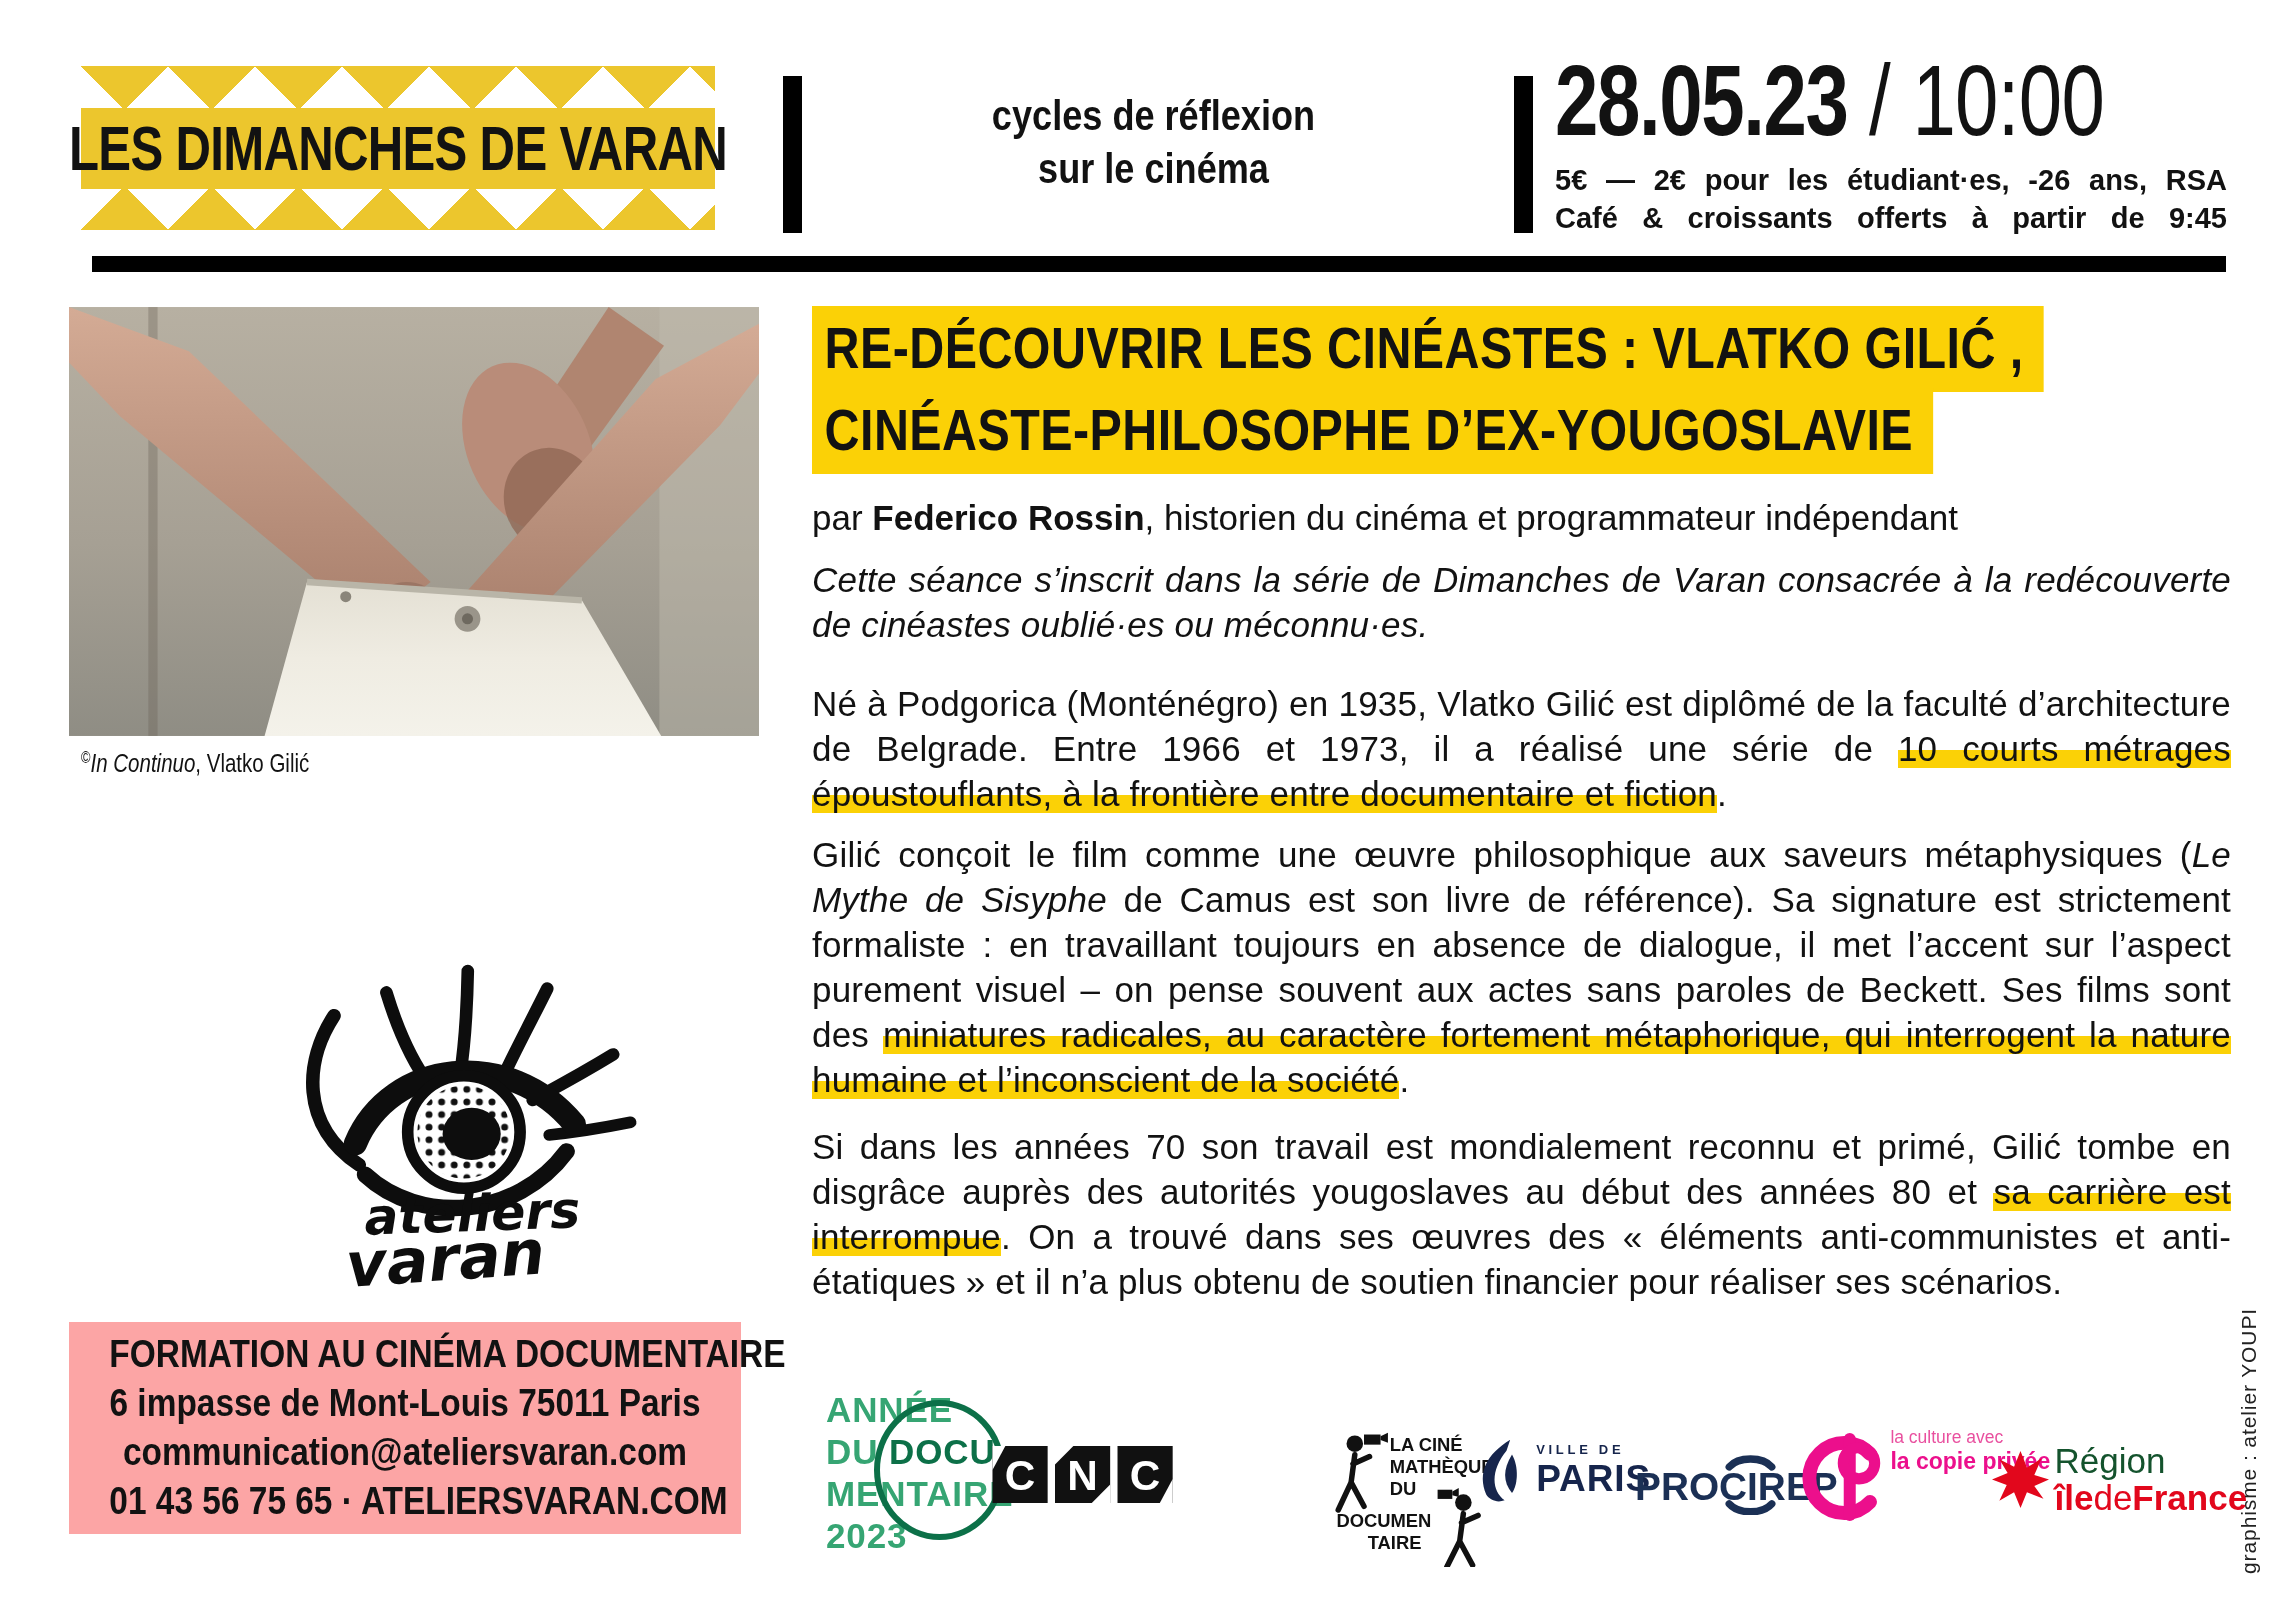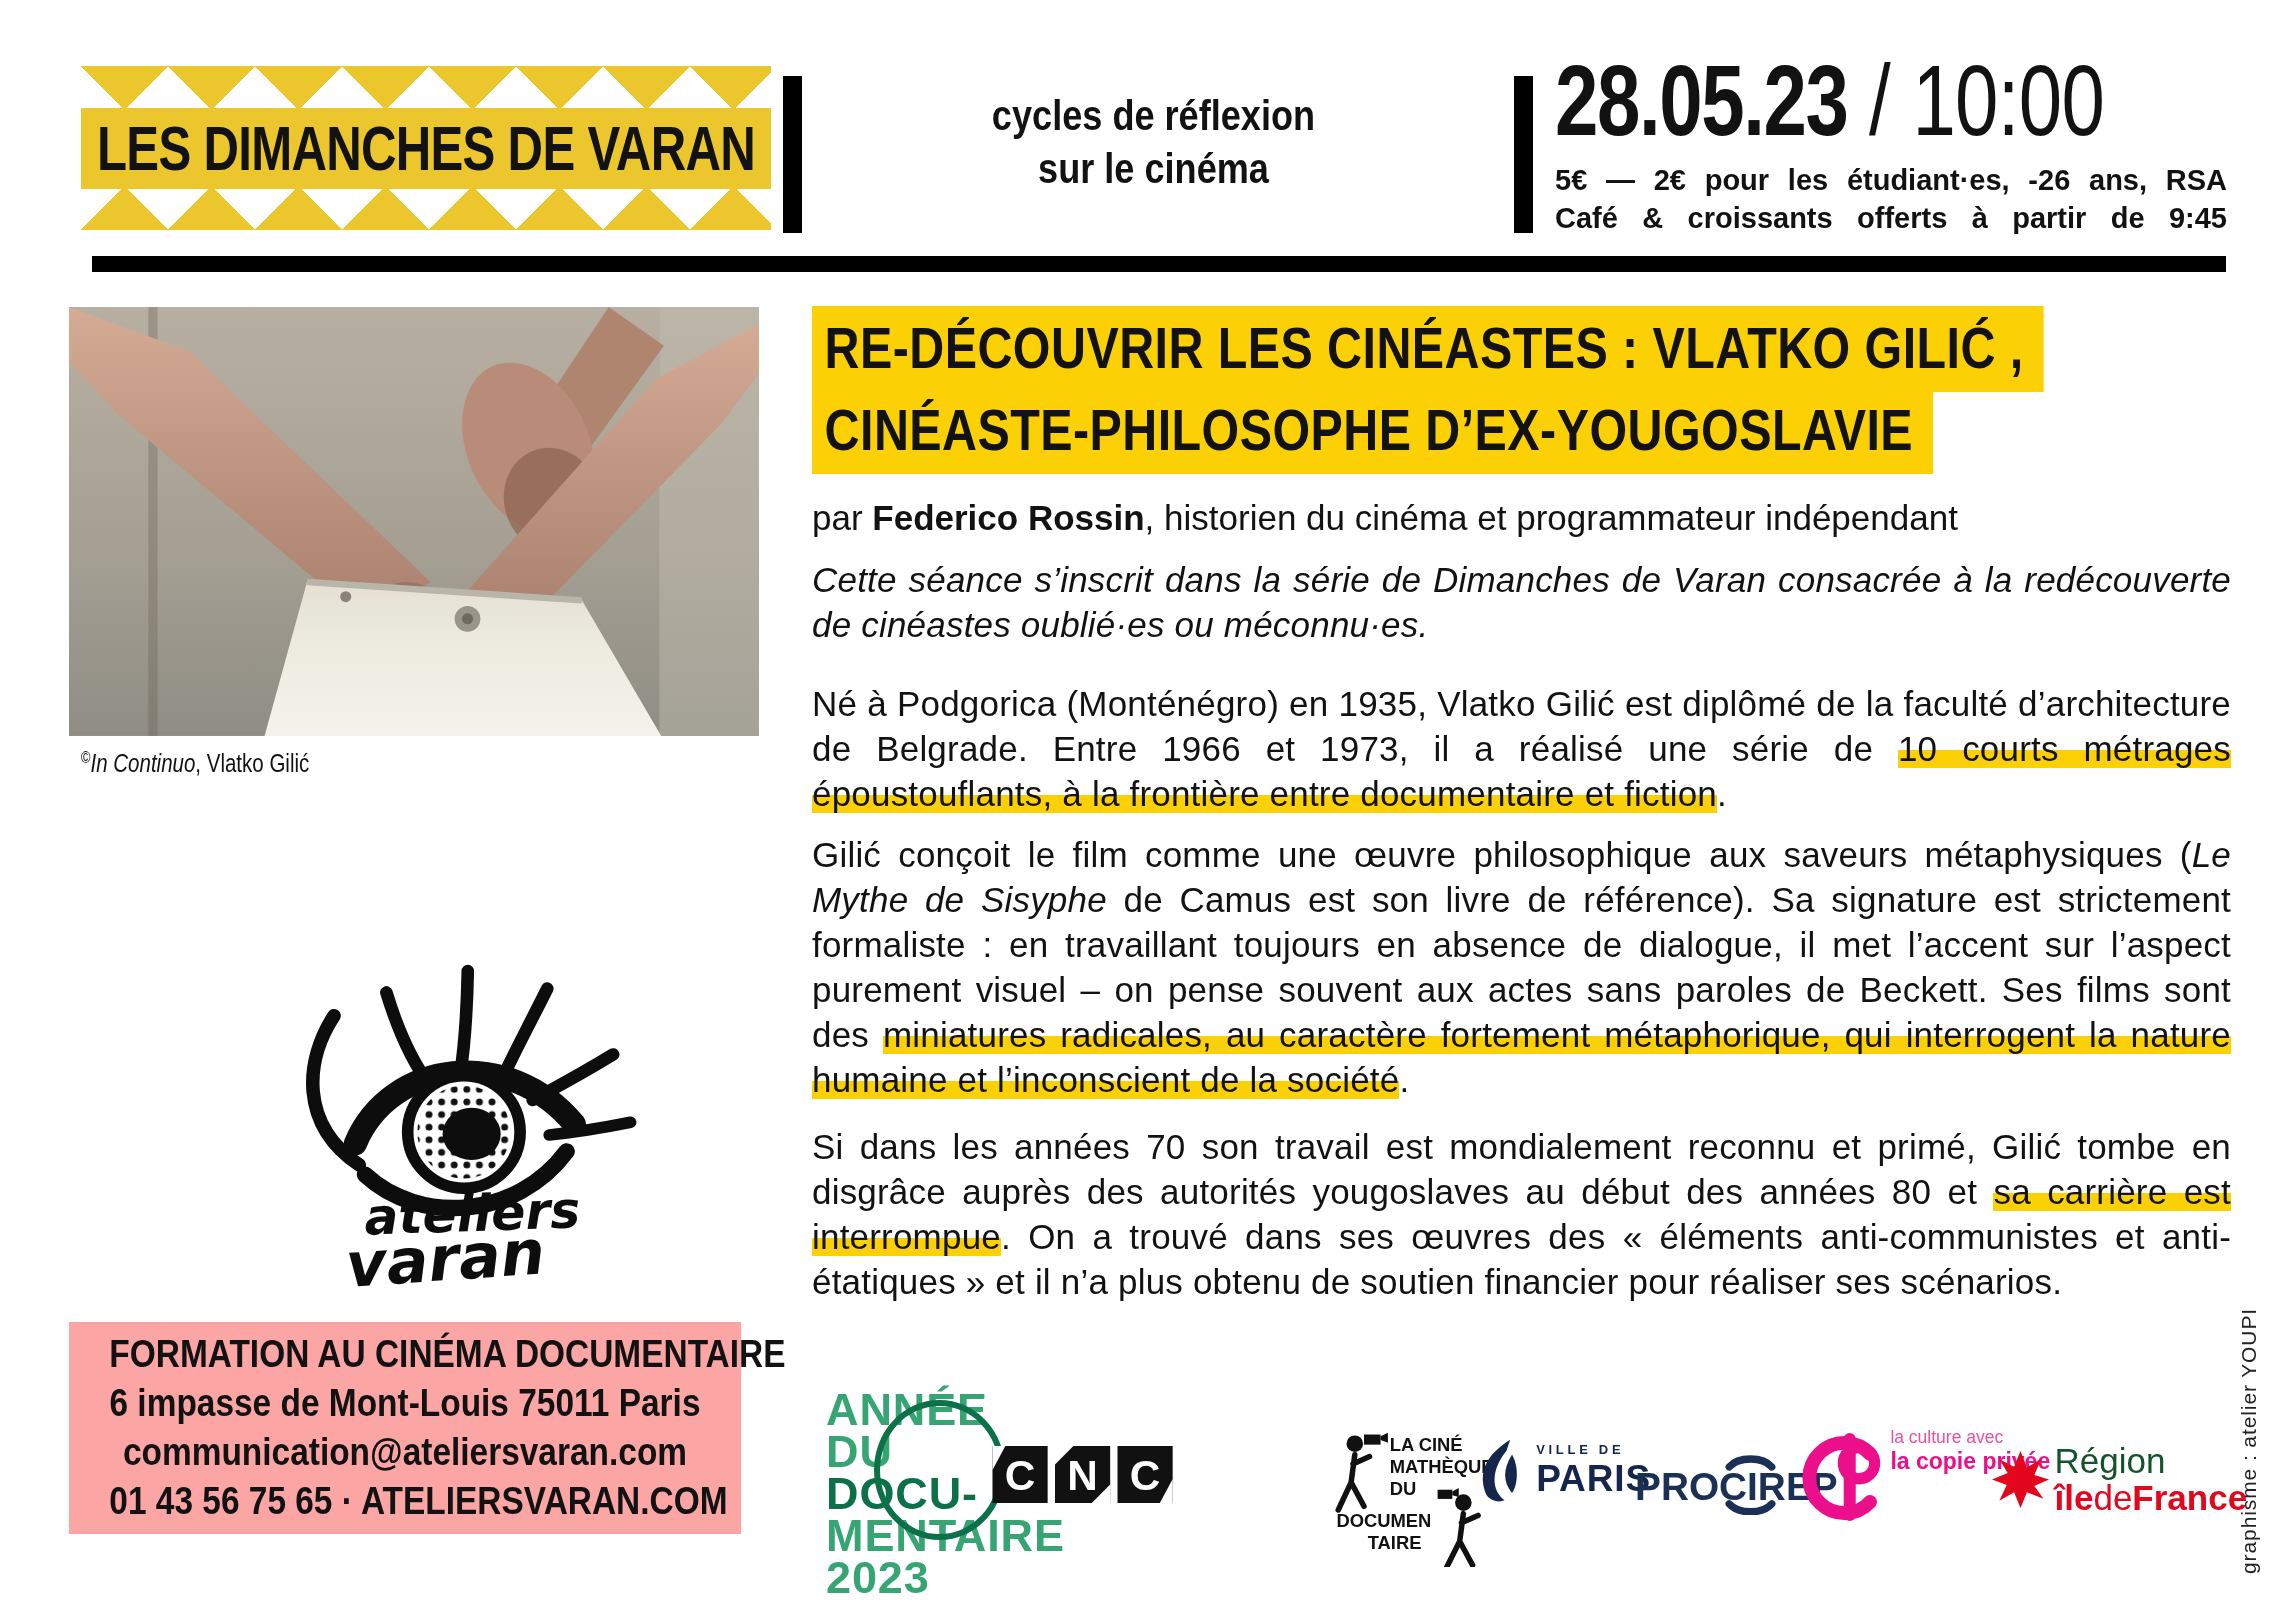--- a/index.html
+++ b/index.html
@@ -3,21 +3,21 @@
 <meta charset="utf-8">
 <style>
   * { margin:0; padding:0; box-sizing:border-box; }
   html,body { background:#ffffff; }
   .page {
     position:relative; width:2289px; height:1613px; background:#ffffff;
     font-family:"Liberation Sans", sans-serif; color:#121212; overflow:hidden;
   }
 
   
-  .zigzag { position:absolute; left:81px; top:66px; width:690px; height:164px; }
+  .zigzag { position:absolute; left:81px; top:66px; width:634px; height:164px; }
   .zz-top { position:absolute; top:0; left:0; right:0; height:44px;
     background:conic-gradient(from -45deg at 50% 100%, #ecc62d 90deg, #0000 0);
     background-size:87px 44px; background-repeat:repeat-x; }
   .zz-mid { position:absolute; top:42px; bottom:41px; left:0; right:0; background:#ecc62d; }
   .zz-bot { position:absolute; bottom:0; left:0; right:0; height:44px;
     background:conic-gradient(from 135deg at 50% 0%, #ecc62d 90deg, #0000 0);
     background-size:87px 44px; background-repeat:repeat-x; }
   .brand { position:absolute; inset:0; display:flex; align-items:center; justify-content:center;
     font-size:63px; font-weight:800; letter-spacing:-0.9px; white-space:nowrap;
     transform:scaleX(0.78); }
@@ -59,21 +59,21 @@
   .p1 { top:557px; font-style:italic; }
   .p2 { top:681px; }
   .p3 { top:832px; }
   .p4 { top:1124px; }
   .rt-bold { font-weight:700; }
   .rt-italic { font-style:italic; }
   .rt-highlight { background:linear-gradient(180deg, rgba(0,0,0,0) 54%, #fbd106 54%, #fbd106 100%); }
 
   
   .annee { position:absolute; left:826px; top:1389px; width:231px; color:#36a573;
-    font-size:45px; font-weight:600; line-height:42px; letter-spacing:0.9px; }
+    font-size:35px; font-weight:600; line-height:42px; letter-spacing:0.9px; }
   .annee-dark { color:#0c7048; }
   .annee-circle { position:absolute; left:48px; top:11px; width:131px; height:140px;
     border:6.5px solid #0c7048; border-radius:50%; }
   .cnc { position:absolute; left:992px; top:1446px; }
   .scam { position:absolute; left:1144px; top:1431px; font-family:"DejaVu Serif", serif;
     font-size:65px; font-weight:500; color:#111; }
   .cinematheque { position:absolute; left:1327px; top:1429px; }
   .paris { position:absolute; left:1475px; top:1438px; display:flex; align-items:center; gap:9.2px; color:#16254c; }
   .paris-top { font-size:13px; font-weight:600; letter-spacing:3.7px; }
   .paris-name { font-size:37px; font-weight:900; letter-spacing:0.9px; margin-top:1.8px; }

